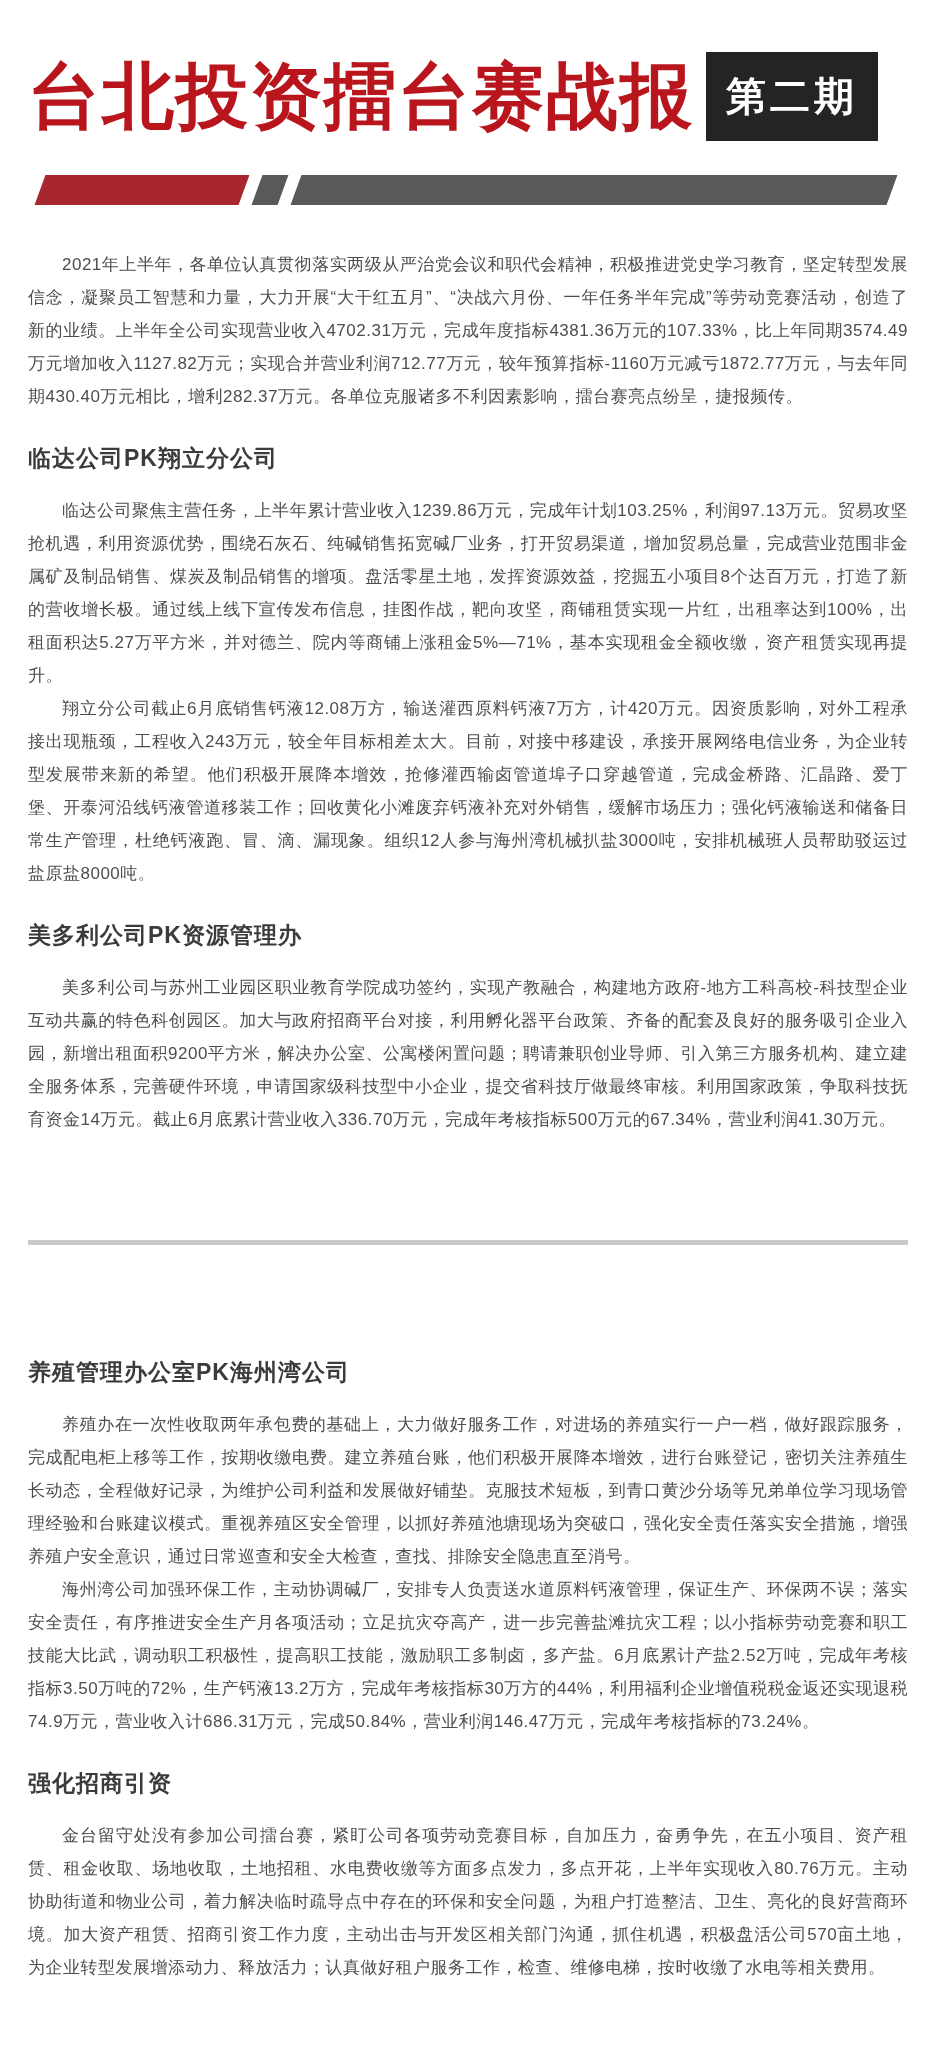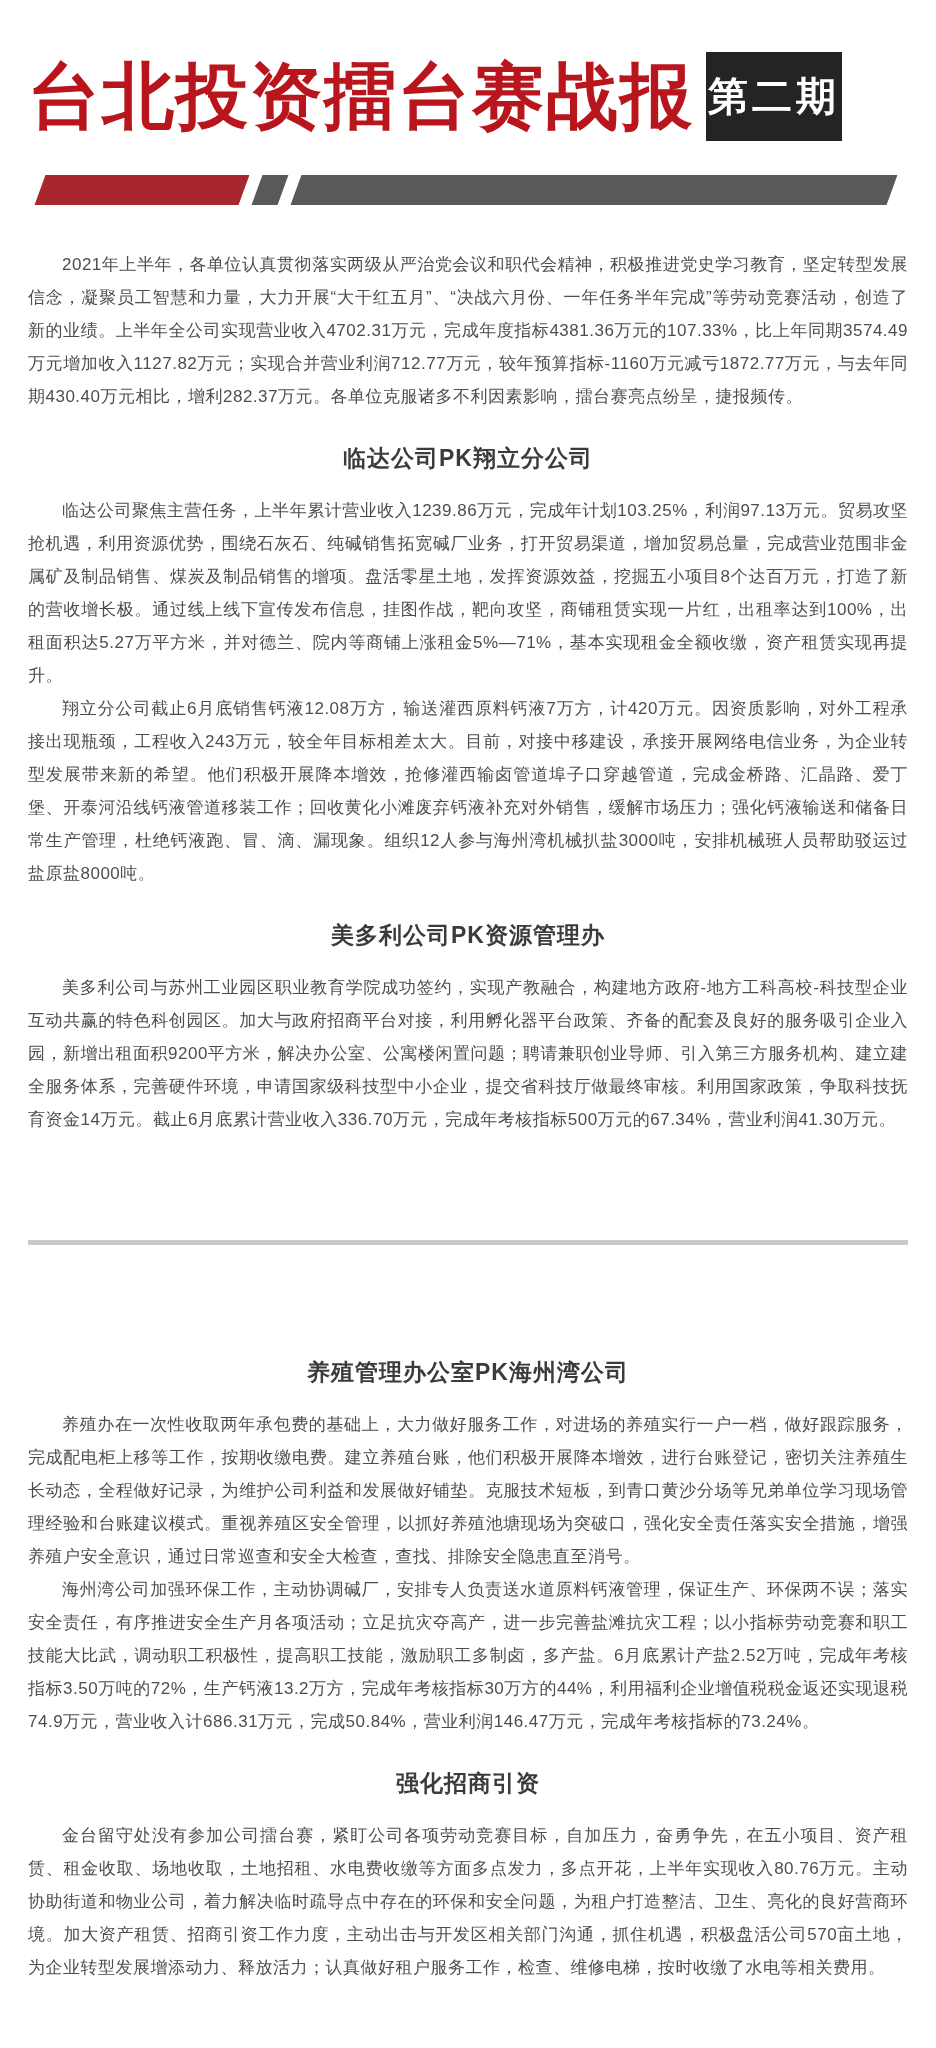--- a/index.html
+++ b/index.html
@@ -24,21 +24,21 @@
     font-weight: 900;
     letter-spacing: 2px;
     white-space: nowrap;
   }
   .issue-badge {
     background: #242424;
     color: #ffffff;
     font-size: 40px;
     font-weight: 800;
     letter-spacing: 4px;
-    padding: 17px 2px;
+    padding: 17px 20px;
     margin-left: 12px;
     flex: 0 0 auto;
   }
 
   
   .strip {
     margin-top: 34px;
     margin-left: 12px;
     height: 30px;
     display: flex;
@@ -72,21 +72,20 @@
     text-align: justify;
     text-indent: 2em;
     letter-spacing: 0.5px;
   }
   .intro { margin-top: 43px; }
   .section-heading {
     margin: 30px 0 20px 0;
     color: #3b3b3b;
     font-size: 23px;
     font-weight: 800;
-    text-align: center;
     letter-spacing: 1px;
   }
   .divider {
     border: none;
     height: 5px;
     background: #c9c9c9;
     margin: 104px 0 112px 0;
   }
 </style>
 </head>

